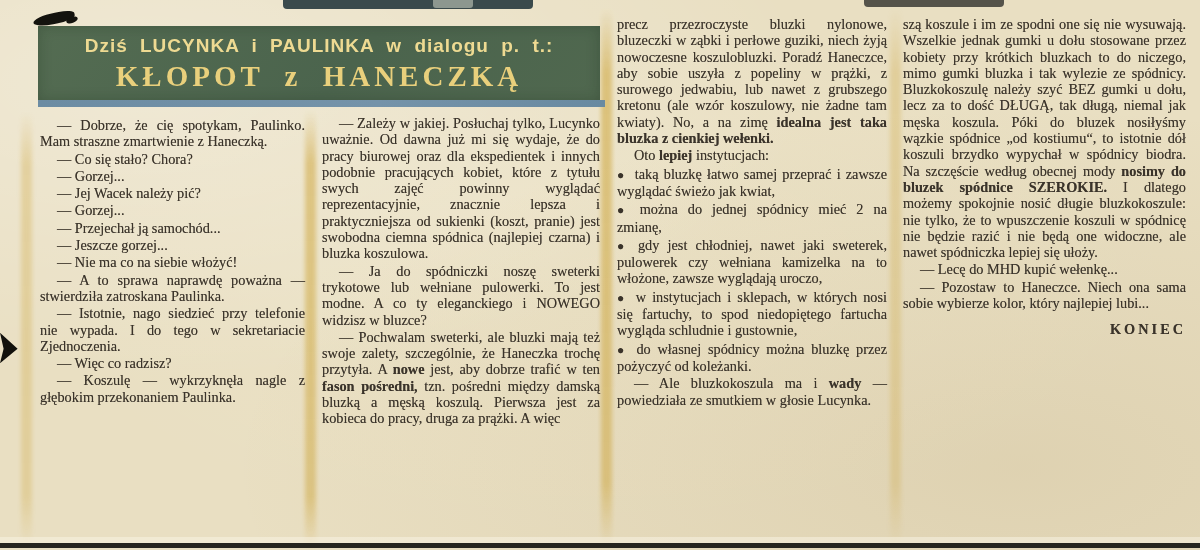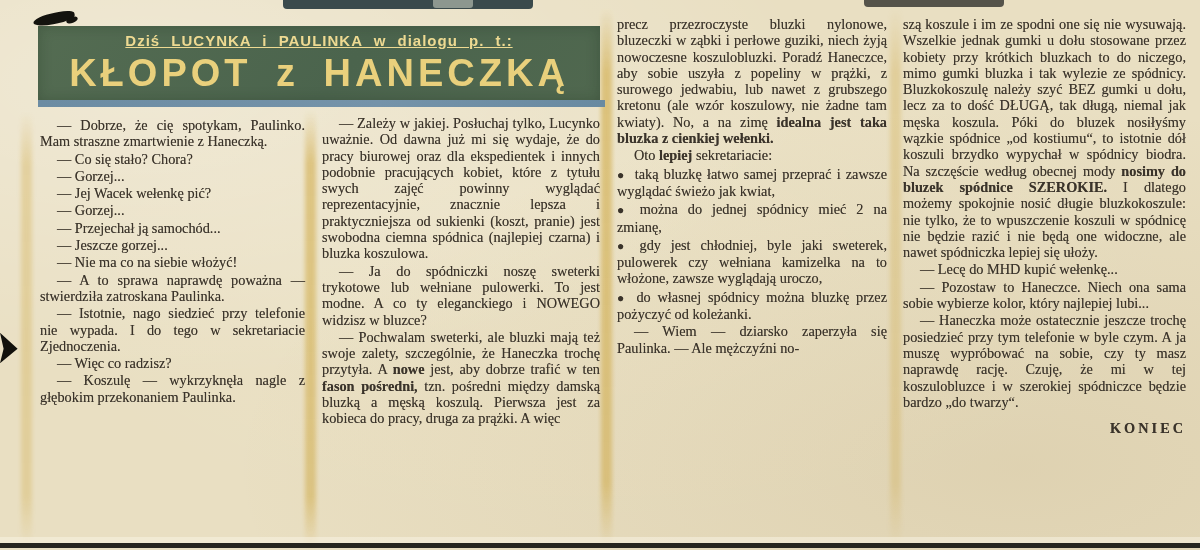--- a/index.html
+++ b/index.html
@@ -30,25 +30,25 @@
   .bottom-paper{position:absolute;left:0;top:537px;width:1200px;height:6px;background:rgba(248,243,226,0.55);}
   
   .header-box{
     position:absolute;left:38px;top:26px;width:562px;height:75px;
     background:linear-gradient(130deg,#546c52 0%,#4b644d 55%,#50684f 100%);
     box-shadow:inset 0 0 14px rgba(20,35,20,0.25);
     display:flex;flex-direction:column;align-items:center;justify-content:center;gap:3px;
   }
   .kicker{
     font-family:"Liberation Sans","DejaVu Sans",sans-serif;font-weight:bold;
-    font-size:15px;color:#eeda92;letter-spacing:1px;word-spacing:6px;white-space:nowrap;text-decoration:underline;
+    font-size:19px;color:#eeda92;letter-spacing:1px;word-spacing:6px;white-space:nowrap;
   }
   .headline{
-    font-family:Liberation Sans, sans-serif;font-weight:bold;
-    font-size:38px;color:#e9d07c;letter-spacing:4px;word-spacing:10px;white-space:nowrap;
+    font-family:Liberation Serif, serif;font-weight:bold;
+    font-size:29px;color:#e9d07c;letter-spacing:4px;word-spacing:10px;white-space:nowrap;
   }
   .blue-rule{position:absolute;left:38px;top:100px;width:567px;height:7px;background:linear-gradient(to right,#6c8ca3,#7593a9 60%,#698aa1);}
   
   .col{
     position:absolute;text-align:justify;color:#3a332a;
     font-size:14.3px;line-height:16.3px;
     text-shadow:0 0 0.4px rgba(58,51,42,0.55);
   }
   .col-1{left:40px;top:116px;width:265px;height:432px;}
   .col-2{left:322px;top:114px;width:278px;height:434px;}
@@ -84,45 +84,45 @@
   <div class="header-box">
     <div class="kicker">Dziś LUCYNKA i PAULINKA w dialogu p. t.:</div>
     <div class="headline">KŁOPOT z HANECZKĄ</div>
   </div>
   <div class="blue-rule"></div>
 
   <div class="col col-1">
       <p class="para dialog"><span>— Dobrze, że cię spotykam, Paulinko. Mam straszne zmartwienie z Haneczką.</span></p>
       <p class="para dialog"><span>— Co się stało? Chora?</span></p>
       <p class="para dialog"><span>— Gorzej...</span></p>
-      <p class="para dialog"><span>— Jej Wacek wełenkę pić?</span></p>
+      <p class="para dialog"><span>— Jej Wacek należy pić?</span></p>
       <p class="para dialog"><span>— Gorzej...</span></p>
       <p class="para dialog"><span>— Przejechał ją samochód...</span></p>
       <p class="para dialog"><span>— Jeszcze gorzej...</span></p>
       <p class="para dialog"><span>— Nie ma co na siebie włożyć!</span></p>
       <p class="para dialog"><span>— A to sprawa naprawdę poważna — stwierdziła zatroskana Paulinka.</span></p>
       <p class="para dialog"><span>— Istotnie, nago siedzieć przy telefonie nie wypada. I do tego w sekretariacie Zjednoczenia.</span></p>
       <p class="para dialog"><span>— Więc co radzisz?</span></p>
       <p class="para dialog"><span>— Koszulę — wykrzyknęła nagle z głębokim przekonaniem Paulinka.</span></p>
     </div>
   <div class="col col-2">
       <p class="para dialog"><span>— Zależy w jakiej. Posłuchaj tylko, Lucynko uważnie. Od dawna już mi się wydaje, że do pracy biurowej oraz dla ekspedientek i innych podobnie pracujących kobiet, które z tytułu swych zajęć powinny wyglądać reprezentacyjnie, znacznie lepsza i praktyczniejsza od sukienki (koszt, pranie) jest swobodna ciemna spódnica (najlepiej czarna) i bluzka koszulowa.</span></p>
       <p class="para dialog"><span>— Ja do spódniczki noszę sweterki trykotowe lub wełniane pulowerki. To jest modne. A co ty eleganckiego i NOWEGO widzisz w bluzce?</span></p>
       <p class="para dialog"><span>— Pochwalam sweterki, ale bluzki mają też swoje zalety, szczególnie, że Haneczka trochę przytyła. A </span><span class="b">nowe</span><span> jest, aby dobrze trafić w ten </span><span class="b">fason pośredni,</span><span> tzn. pośredni między damską bluzką a męską koszulą. Pierwsza jest za kobieca do pracy, druga za prążki. A więc</span></p>
     </div>
   <div class="col col-3">
       <p class="para cont"><span>precz przezroczyste bluzki nylonowe, bluzeczki w ząbki i perłowe guziki, niech żyją nowoczesne koszulobluzki. Poradź Haneczce, aby sobie uszyła z popeliny w prążki, z surowego jedwabiu, lub nawet z grubszego kretonu (ale wzór koszulowy, nie żadne tam kwiaty). No, a na zimę </span><span class="b">idealna jest taka bluzka z cienkiej wełenki.</span></p>
-      <p class="para dialog"><span>Oto </span><span class="b">lepiej</span><span> sekretariacie:</span></p>
+      <p class="para dialog"><span>Oto </span><span class="b">lepiej</span><span> instytucjach:</span></p>
       <p class="para bullet"><span class="bullet-glyph">●</span><span>taką bluzkę łatwo samej przeprać i zawsze wyglądać świeżo jak kwiat,</span></p>
       <p class="para bullet"><span class="bullet-glyph">●</span><span>można do jednej spódnicy mieć 2 na zmianę,</span></p>
-      <p class="para bullet"><span class="bullet-glyph">●</span><span>gdy jest chłodniej, byle jaki sweterek, pulowerek czy wełniana kamizelka na to włożone, zawsze wyglądają uroczo,</span></p>
+      <p class="para bullet"><span class="bullet-glyph">●</span><span>gdy jest chłodniej, nawet jaki sweterek, pulowerek czy wełniana kamizelka na to włożone, zawsze wyglądają uroczo,</span></p>
+      <p class="para bullet"><span class="bullet-glyph">●</span><span>w instytucjach i sklepach, w których nosi się fartuchy, to spod niedopiętego fartucha wygląda schludnie i gustownie,</span></p>
       <p class="para bullet"><span class="bullet-glyph">●</span><span>do własnej spódnicy można bluzkę przez pożyczyć od koleżanki.</span></p>
-      <p class="para dialog"><span>— Wiem — dziarsko zaperzyła się Paulinka. — Ale mężczyźni no-</span></p>
+      <p class="para dialog"><span>— Ale bluzkokoszula ma i </span><span class="b">wady</span><span> — powiedziała ze smutkiem w głosie Lucynka.</span></p>
     </div>
   <div class="col col-4">
       <p class="para cont"><span>szą koszule i im ze spodni one się nie wysuwają. Wszelkie jednak gumki u dołu stosowane przez kobiety przy krótkich bluzkach to do niczego, mimo gumki bluzka i tak wylezie ze spódnicy. Bluzkokoszulę należy szyć BEZ gumki u dołu, lecz za to dość DŁUGĄ, tak długą, niemal jak męska koszula. Póki do bluzek nosiłyśmy wązkie spódnice „od kostiumu“, to istotnie dół koszuli brzydko wypychał w spódnicy biodra. Na szczęście według obecnej mody </span><span class="b">nosimy do bluzek spódnice SZEROKIE.</span><span> I dlatego możemy spokojnie nosić długie bluzkokoszule: nie tylko, że to wpuszczenie koszuli w spódnicę nie będzie razić i nie będą one widoczne, ale nawet spódniczka lepiej się ułoży.</span></p>
       <p class="para dialog"><span>— Lecę do MHD kupić wełenkę...</span></p>
       <p class="para dialog"><span>— Pozostaw to Haneczce. Niech ona sama sobie wybierze kolor, który najlepiej lubi...</span></p>
-      <p class="para dialog"><span>— Haneczka może ostatecznie jeszcze trochę posiedzieć przy tym telefonie w byle czym. A ja muszę wypróbować na sobie, czy ty masz naprawdę rację. Czuję, że mi w tej koszulobluzce i w szerokiej spódniczce będzie bardzo „do twarzy“.</span></p>
       <p class="para end"><span>KONIEC</span></p>
     </div>
 
 </div>
 
 </body></html>

